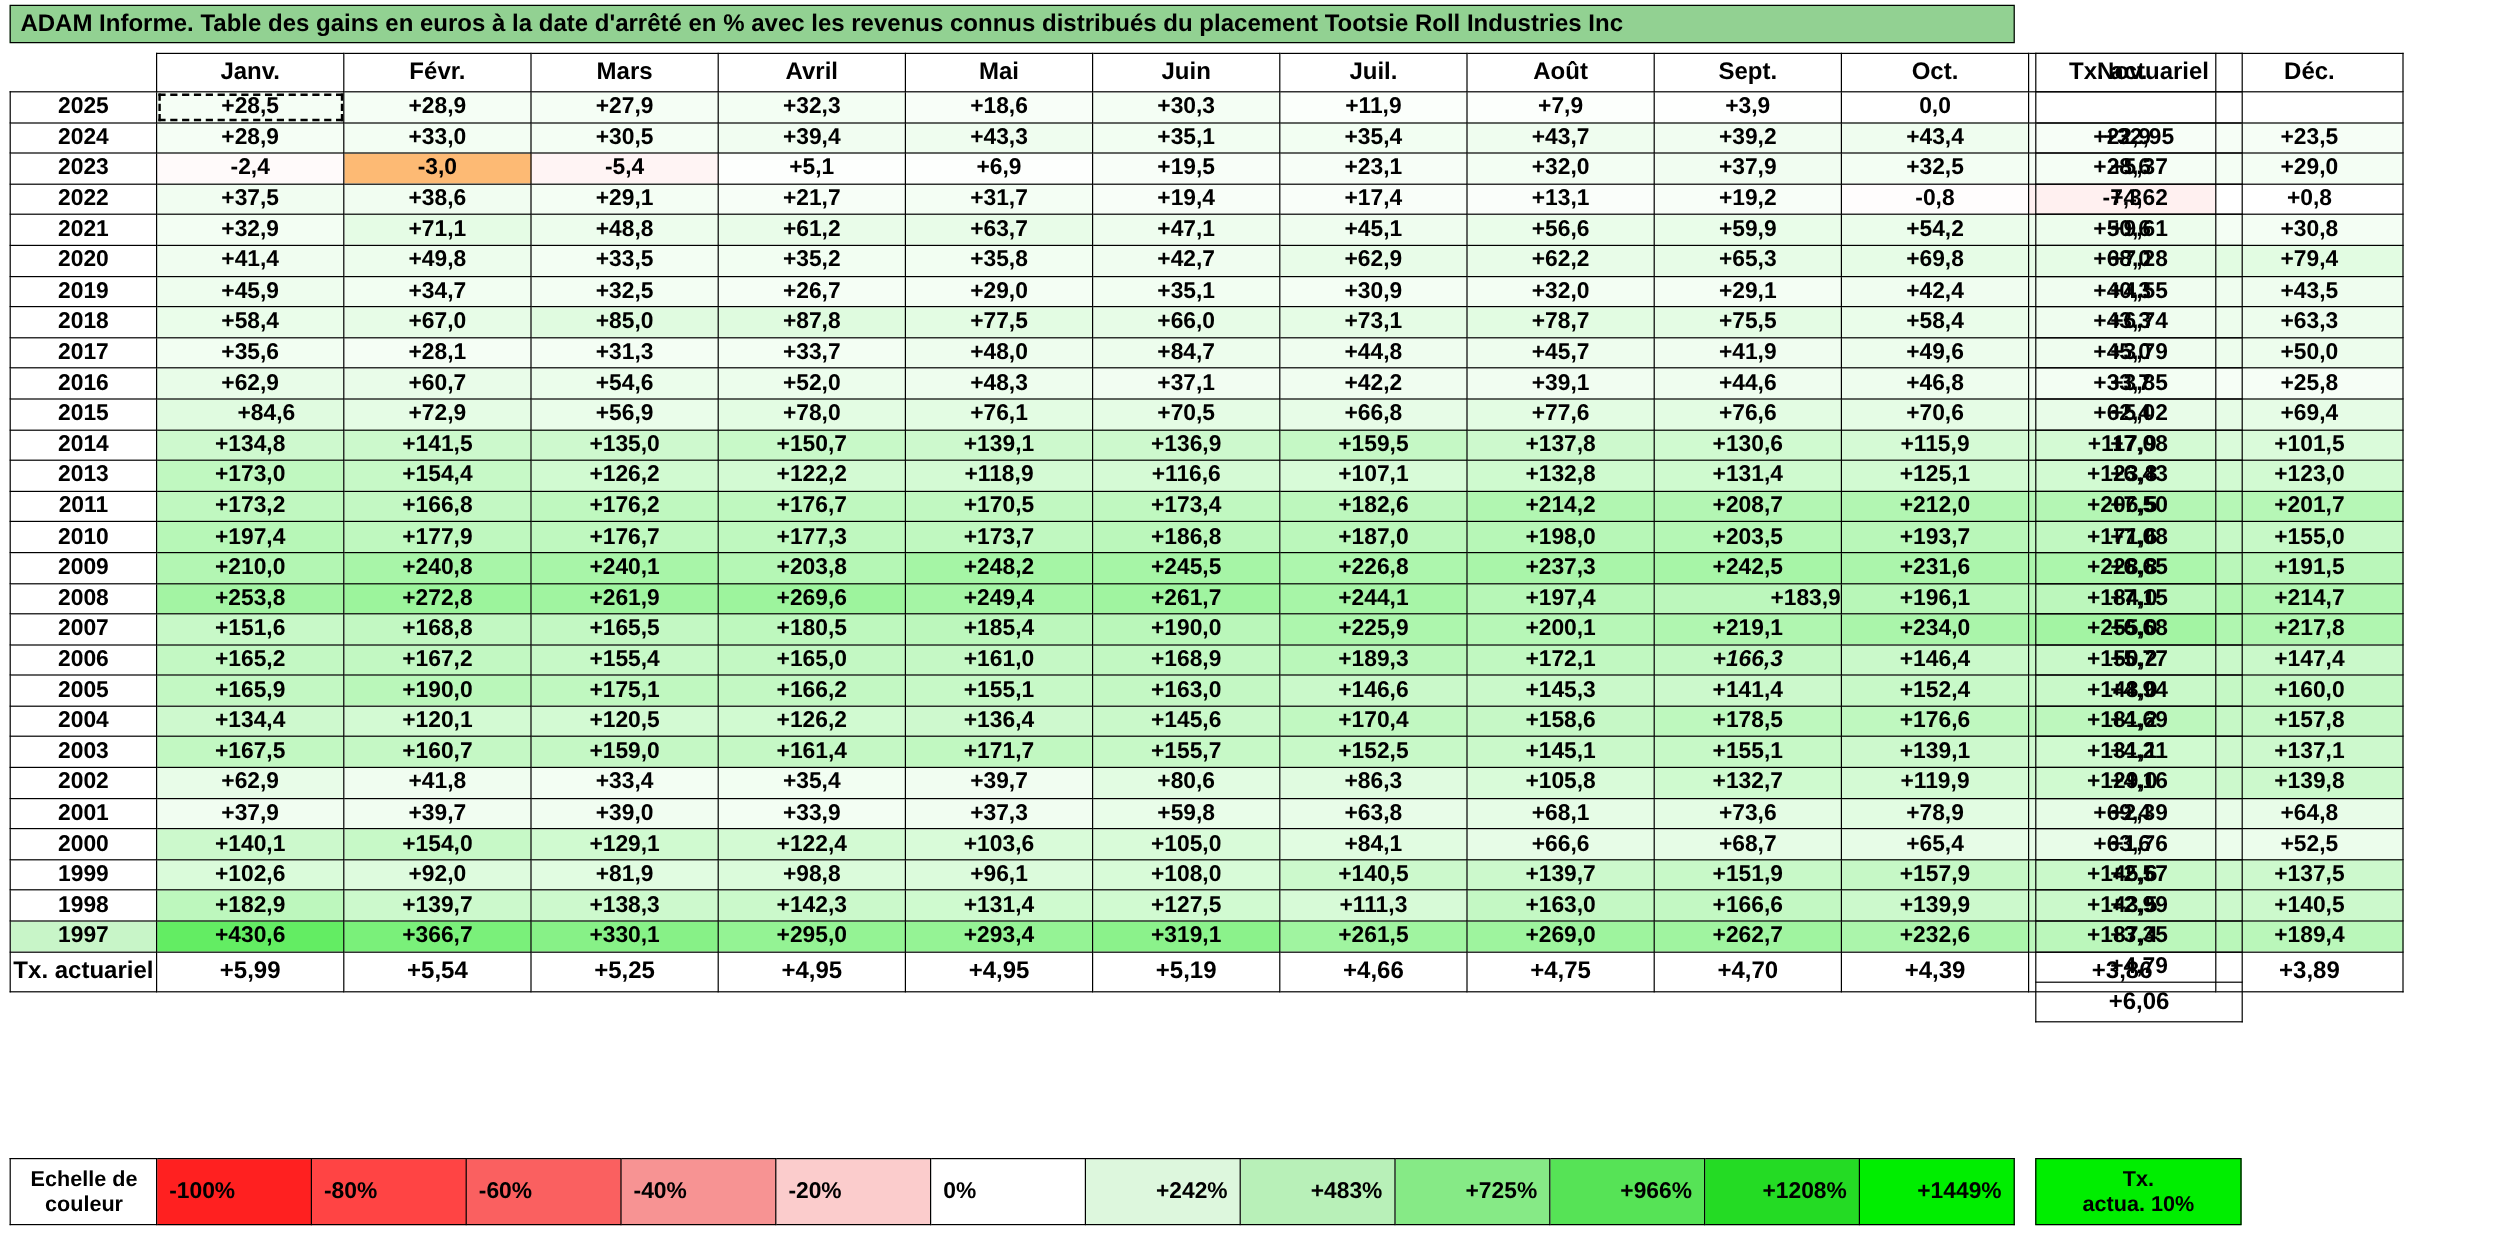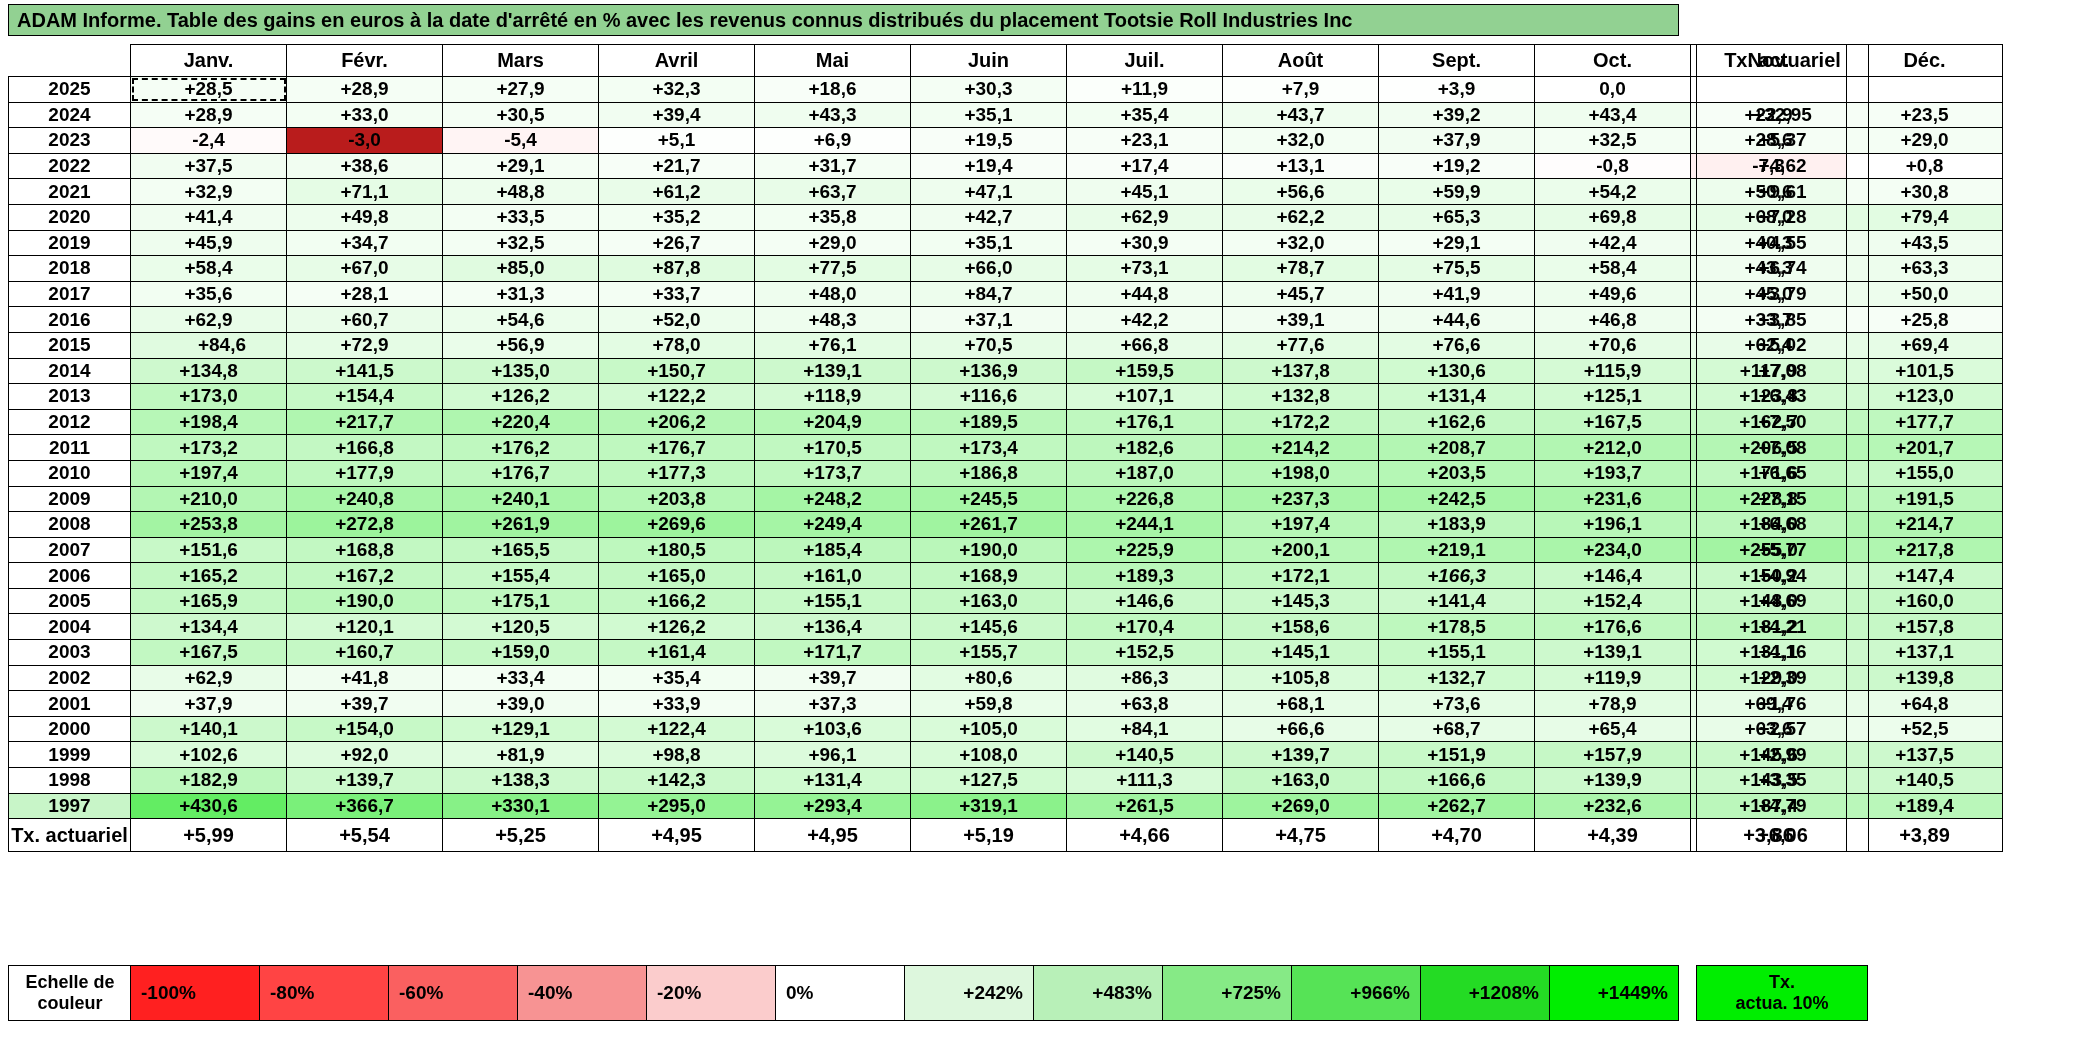--- a/index.html
+++ b/index.html
@@ -213,21 +213,21 @@
           <td class="col-month" style="background: rgb(242, 254, 242);">+35,4</td>
           <td class="col-month" style="background: rgb(239, 253, 239);">+43,7</td>
           <td class="col-month" style="background: rgb(241, 253, 241);">+39,2</td>
           <td class="col-month" style="background: rgb(239, 253, 239);">+43,4</td>
           <td class="col-month" style="background: rgb(247, 254, 247);">+22,9</td>
           <td class="col-month" style="background: rgb(246, 254, 246);">+23,5</td>
         </tr>
         <tr>
           <td class="col-year year-cell">2023</td>
           <td class="col-month" style="background: rgb(255, 250, 250);">-2,4</td>
-          <td class="col-month" style="background: #b91c1c;">-3,0</td>
+          <td class="col-month" style="background: #fdba74;">-3,0</td>
           <td class="col-month" style="background: rgb(255, 244, 244);">-5,4</td>
           <td class="col-month" style="background: rgb(253, 255, 253);">+5,1</td>
           <td class="col-month" style="background: rgb(253, 255, 253);">+6,9</td>
           <td class="col-month" style="background: rgb(248, 254, 248);">+19,5</td>
           <td class="col-month" style="background: rgb(247, 254, 247);">+23,1</td>
           <td class="col-month" style="background: rgb(243, 254, 243);">+32,0</td>
           <td class="col-month" style="background: rgb(241, 253, 241);">+37,9</td>
           <td class="col-month" style="background: rgb(243, 254, 243);">+32,5</td>
           <td class="col-month" style="background: rgb(245, 254, 245);">+28,6</td>
           <td class="col-month" style="background: rgb(244, 254, 244);">+29,0</td>
@@ -376,35 +376,20 @@
           <td class="col-month" style="background: rgb(212, 250, 212);">+118,9</td>
           <td class="col-month" style="background: rgb(213, 250, 213);">+116,6</td>
           <td class="col-month" style="background: rgb(216, 251, 216);">+107,1</td>
           <td class="col-month" style="background: rgb(207, 250, 207);">+132,8</td>
           <td class="col-month" style="background: rgb(207, 250, 207);">+131,4</td>
           <td class="col-month" style="background: rgb(210, 250, 210);">+125,1</td>
           <td class="col-month" style="background: rgb(210, 250, 210);">+123,8</td>
           <td class="col-month" style="background: rgb(210, 250, 210);">+123,0</td>
         </tr>
         <tr>
-          <td class="col-year year-cell">2012</td>
-          <td class="col-month" style="background: rgb(183, 247, 183);">+198,4</td>
-          <td class="col-month" style="background: rgb(176, 246, 176);">+217,7</td>
-          <td class="col-month" style="background: rgb(175, 246, 175);">+220,4</td>
-          <td class="col-month" style="background: rgb(180, 246, 180);">+206,2</td>
-          <td class="col-month" style="background: rgb(181, 247, 181);">+204,9</td>
-          <td class="col-month" style="background: rgb(186, 247, 186);">+189,5</td>
-          <td class="col-month" style="background: rgb(191, 248, 191);">+176,1</td>
-          <td class="col-month" style="background: rgb(193, 248, 193);">+172,2</td>
-          <td class="col-month" style="background: rgb(196, 248, 196);">+162,6</td>
-          <td class="col-month" style="background: rgb(194, 248, 194);">+167,5</td>
-          <td class="col-month" style="background: rgb(196, 248, 196);">+162,7</td>
-          <td class="col-month" style="background: rgb(191, 248, 191);">+177,7</td>
-        </tr>
-        <tr>
           <td class="col-year year-cell">2011</td>
           <td class="col-month" style="background: rgb(192, 248, 192);">+173,2</td>
           <td class="col-month" style="background: rgb(195, 248, 195);">+166,8</td>
           <td class="col-month" style="background: rgb(191, 248, 191);">+176,2</td>
           <td class="col-month" style="background: rgb(191, 248, 191);">+176,7</td>
           <td class="col-month" style="background: rgb(193, 248, 193);">+170,5</td>
           <td class="col-month" style="background: rgb(192, 248, 192);">+173,4</td>
           <td class="col-month" style="background: rgb(189, 247, 189);">+182,6</td>
           <td class="col-month" style="background: rgb(177, 246, 177);">+214,2</td>
           <td class="col-month" style="background: rgb(179, 246, 179);">+208,7</td>
@@ -445,21 +430,21 @@
         <tr>
           <td class="col-year year-cell">2008</td>
           <td class="col-month" style="background: rgb(163, 244, 163);">+253,8</td>
           <td class="col-month" style="background: rgb(156, 244, 156);">+272,8</td>
           <td class="col-month" style="background: rgb(160, 244, 160);">+261,9</td>
           <td class="col-month" style="background: rgb(157, 244, 157);">+269,6</td>
           <td class="col-month" style="background: rgb(165, 245, 165);">+249,4</td>
           <td class="col-month" style="background: rgb(160, 244, 160);">+261,7</td>
           <td class="col-month" style="background: rgb(167, 245, 167);">+244,1</td>
           <td class="col-month" style="background: rgb(183, 247, 183);">+197,4</td>
-          <td class="col-month" style="background: rgb(188, 247, 188);">+183,9</td>
+          <td class="col-month" style="background: rgb(188, 247, 188); text-align: right;">+183,9</td>
           <td class="col-month" style="background: rgb(184, 247, 184);">+196,1</td>
           <td class="col-month" style="background: rgb(188, 247, 188);">+184,0</td>
           <td class="col-month" style="background: rgb(177, 246, 177);">+214,7</td>
         </tr>
         <tr>
           <td class="col-year year-cell">2007</td>
           <td class="col-month" style="background: rgb(200, 249, 200);">+151,6</td>
           <td class="col-month" style="background: rgb(194, 248, 194);">+168,8</td>
           <td class="col-month" style="background: rgb(195, 248, 195);">+165,5</td>
           <td class="col-month" style="background: rgb(190, 248, 190);">+180,5</td>

